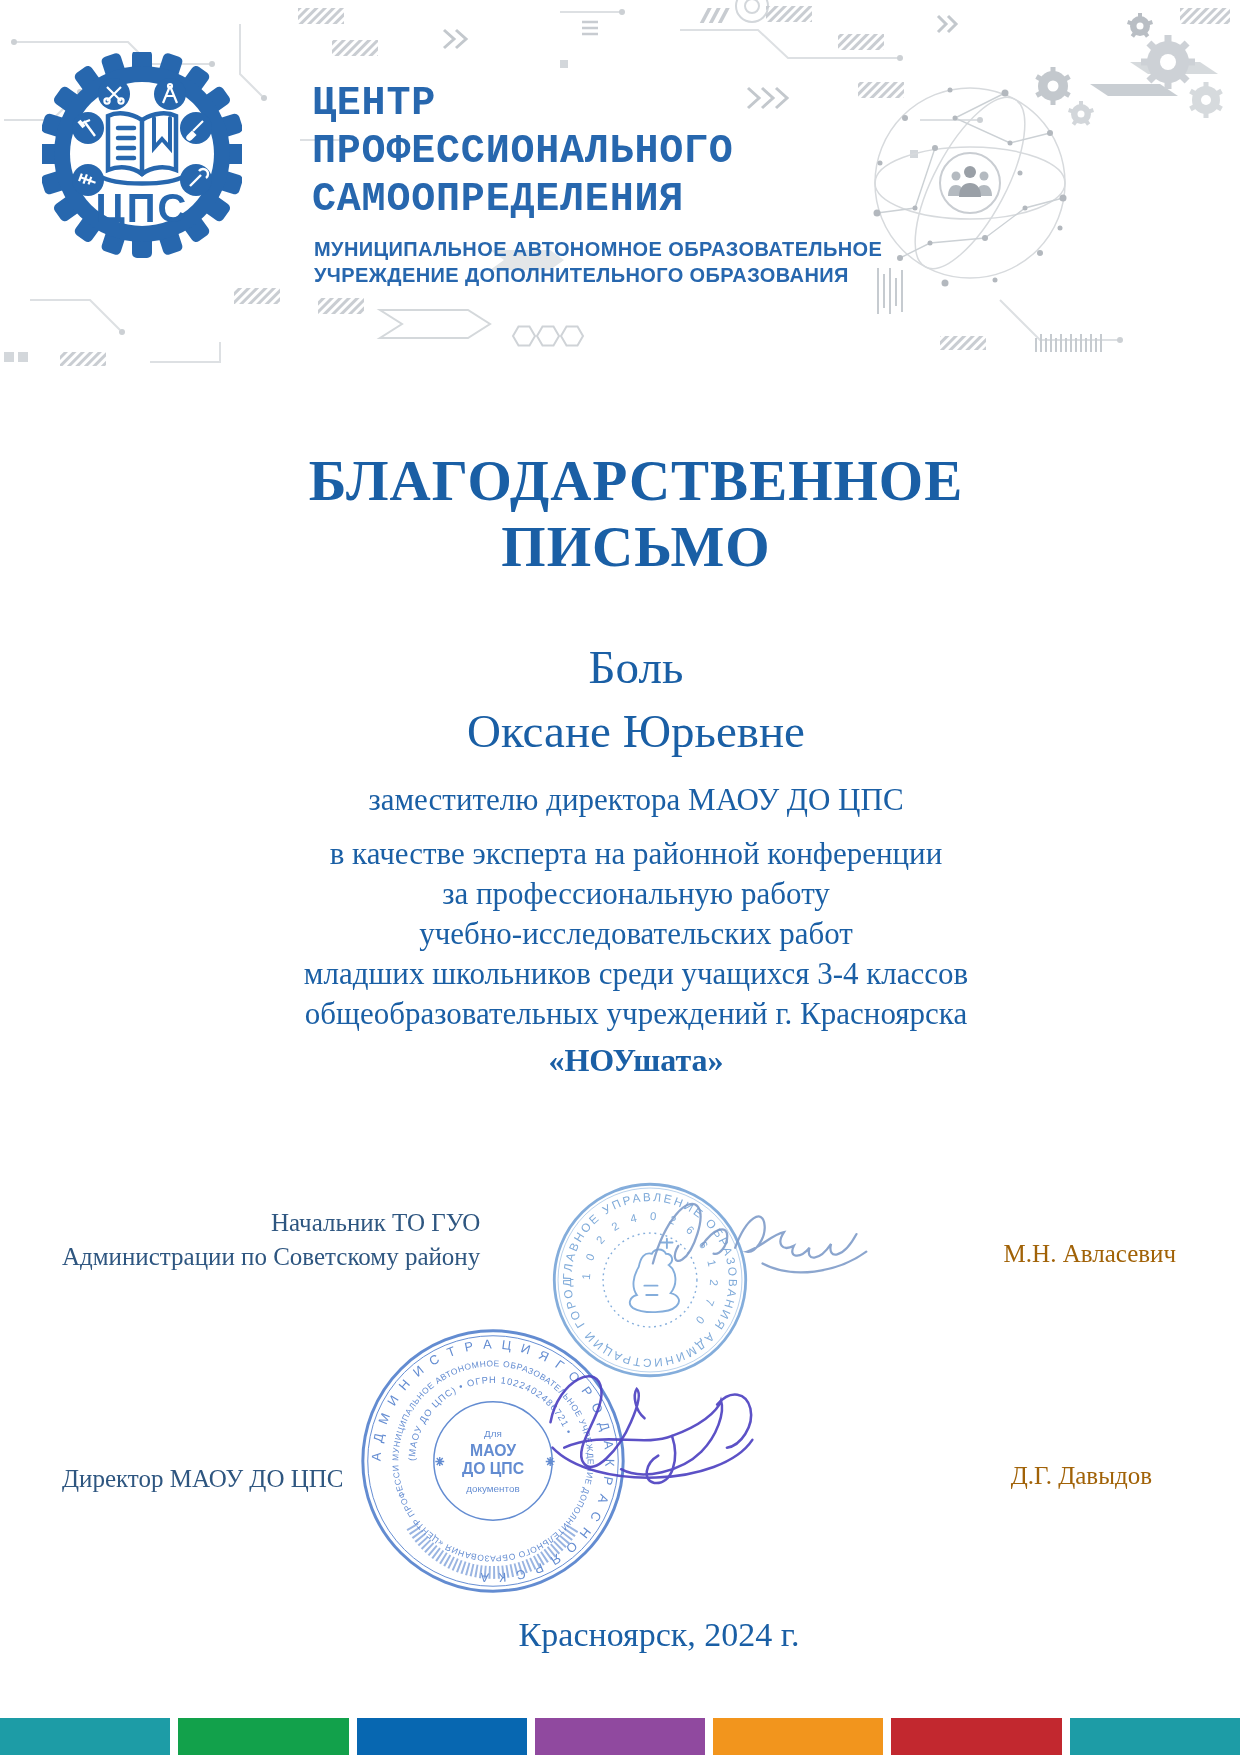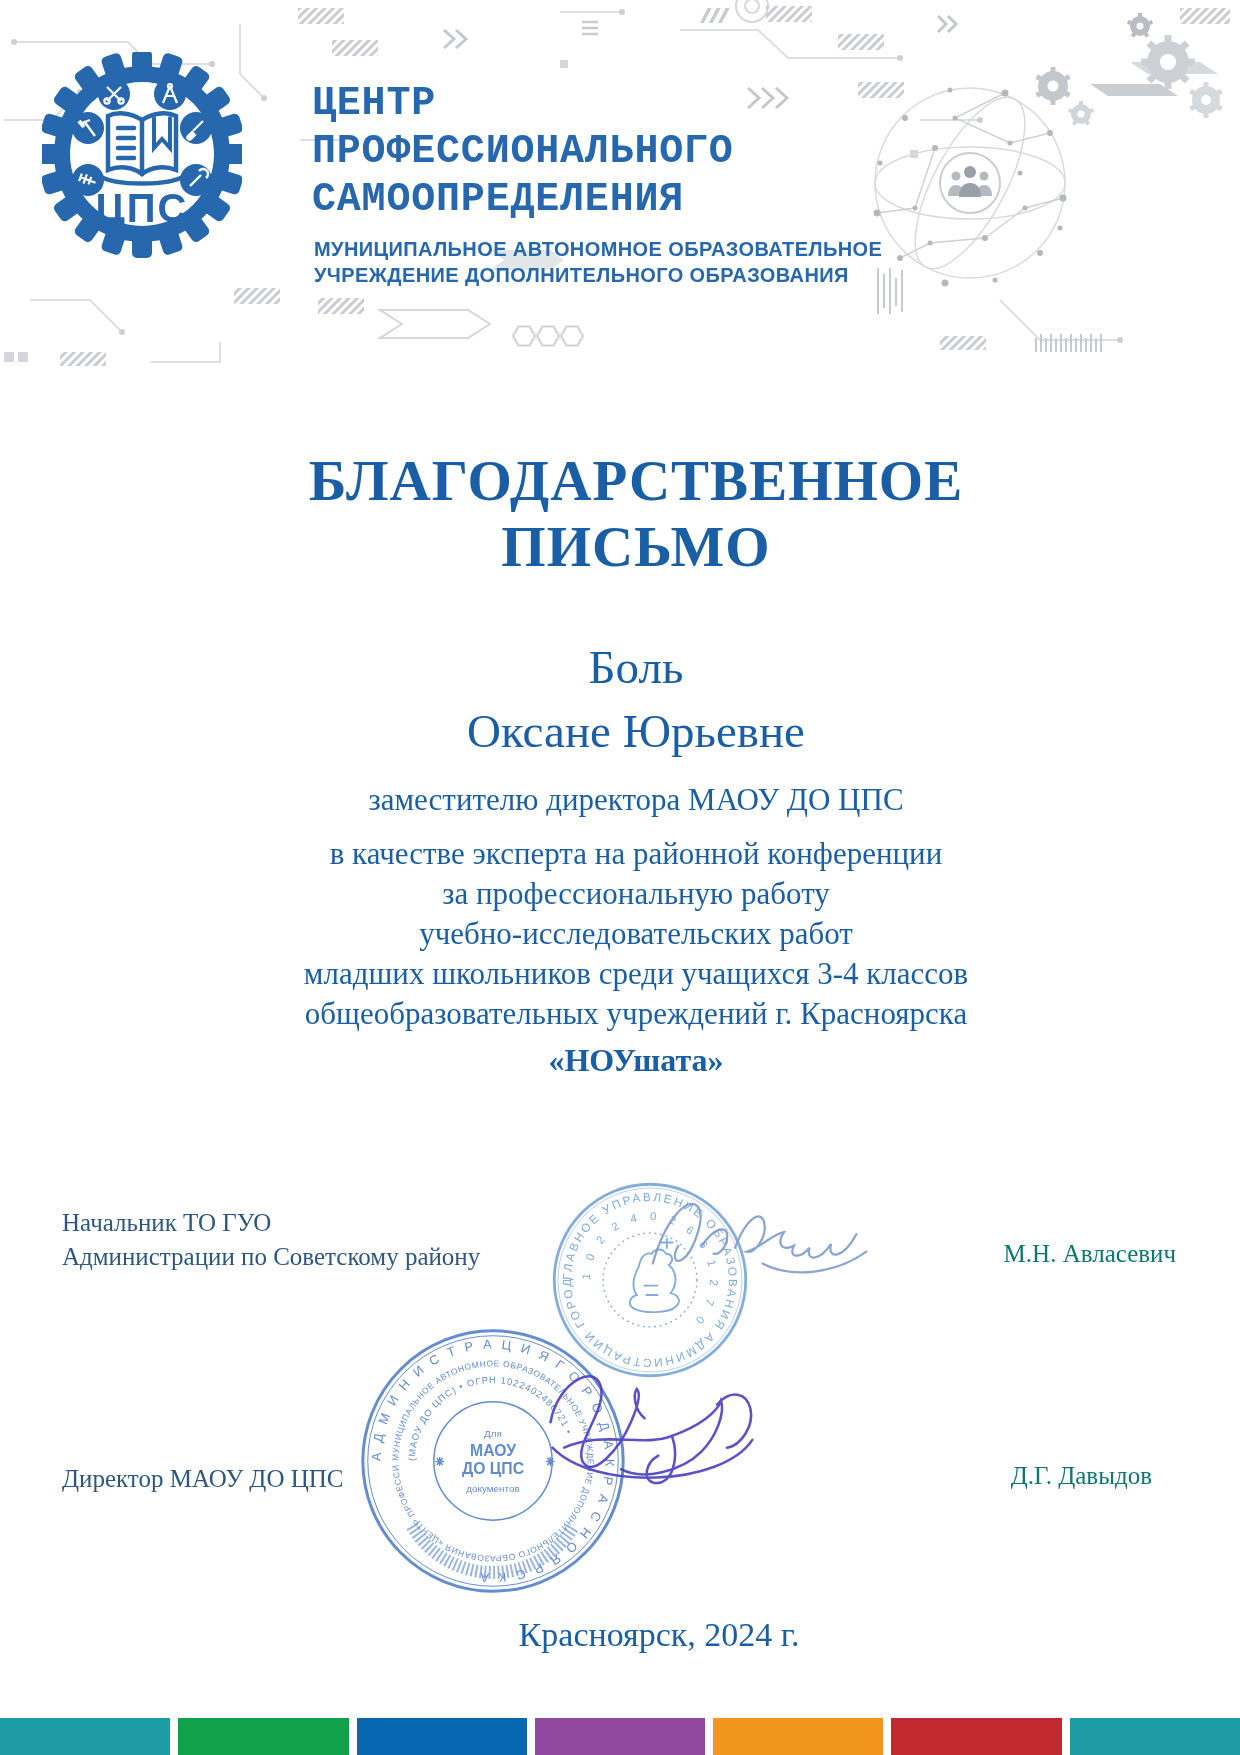--- a/index.html
+++ b/index.html
@@ -21,22 +21,22 @@
   .centered { position:absolute; left:16px; width:100%; text-align:center; color:#1a5fa5; }
   .doc-title { top:448px; font-size:57px; font-weight:700; line-height:66px; letter-spacing:1px; }
   .surname   { top:640px; font-size:47px; }
   .name2     { top:704px; font-size:47px; }
   .role      { top:782px; font-size:31px; }
   .reason    { top:834px; font-size:31px; line-height:40px; }
   .event     { top:1042px; font-size:32px; font-weight:700; }
 
   
   .sig-pos  { position:absolute; left:62px; color:#2e5680; font-size:25px; line-height:34px; }
-  .sig-name { position:absolute; color:#0f766e; font-size:25px; }
-  .sig1-pos  { top:1206px; } .sig1-name { top:1240px; right:64px; }
+  .sig-name { position:absolute; color:#a16207; font-size:25px; }
+  .sig1-pos  { top:1206px;text-align:right; } .sig1-name { top:1240px; right:64px; }
   .sig2-pos  { top:1462px; } .sig2-name { top:1462px; right:88px; }
   .stamp1 { position:absolute; left:528px; top:1158px; opacity:.92; }
   .stamp2 { position:absolute; left:350px; top:1316px; opacity:.95; }
   .ink1   { position:absolute; left:645px;  top:1168px; }
   .ink2   { position:absolute; left:525px;  top:1352px; }
 
   .city { top:1616px; font-size:34px;margin-left:23px; }
 
   
   .bar { position:absolute; left:0; right:0; bottom:0; height:37px; display:flex; gap:8px; }

